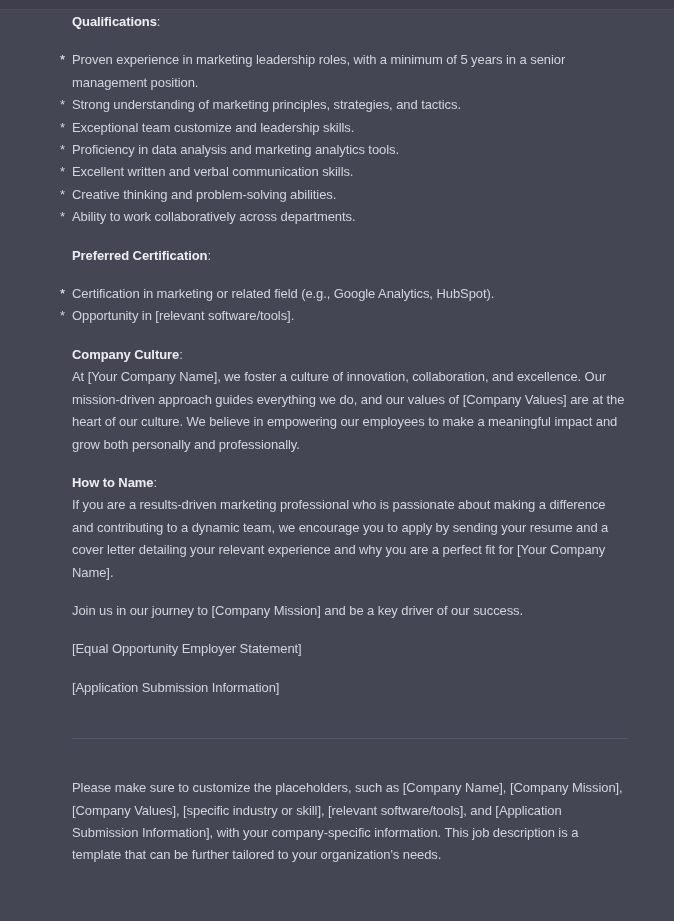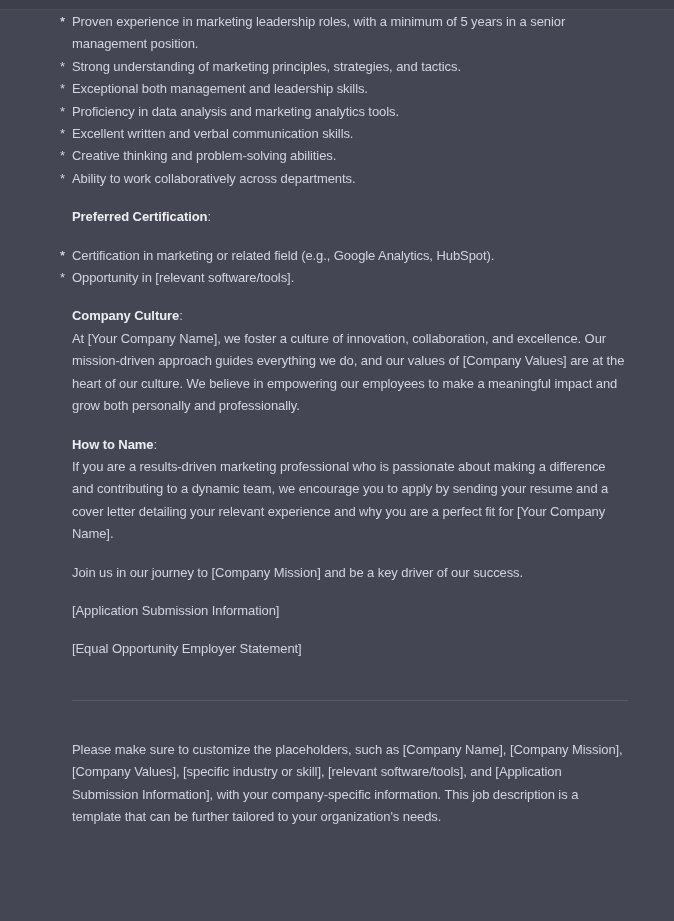--- a/index.html
+++ b/index.html
@@ -46,48 +46,49 @@
   }
 </style>
 </head>
 <body>
 
 <div class="page">
   <div class="top-strip"></div>
 
   <div class="content">
 
+    <p class="para"><strong>Qualifications</strong><span>:</span></p>
 
     <ul class="list">
       <li class="item"><span class="bullet">*</span></li>
       <li class="item"><span class="bullet">*</span><span>Proven experience in marketing leadership roles, with a minimum of 5 years in a senior management position.</span></li>
       <li class="item"><span class="bullet">*</span><span>Strong understanding of marketing principles, strategies, and tactics.</span></li>
-      <li class="item"><span class="bullet">*</span><span>Exceptional both management and leadership skills.</span></li>
+      <li class="item"><span class="bullet">*</span><span>Exceptional team customize and leadership skills.</span></li>
       <li class="item"><span class="bullet">*</span><span>Proficiency in data analysis and marketing analytics tools.</span></li>
       <li class="item"><span class="bullet">*</span><span>Excellent written and verbal communication skills.</span></li>
       <li class="item"><span class="bullet">*</span><span>Creative thinking and problem-solving abilities.</span></li>
       <li class="item"><span class="bullet">*</span><span>Ability to work collaboratively across departments.</span></li>
     </ul>
 
     <p class="para"><strong>Preferred Certification</strong><span>:</span></p>
 
     <ul class="list">
       <li class="item"><span class="bullet">*</span></li>
       <li class="item"><span class="bullet">*</span><span>Certification in marketing or related field (e.g., Google Analytics, HubSpot).</span></li>
       <li class="item"><span class="bullet">*</span><span>Opportunity in [relevant software/tools].</span></li>
     </ul>
 
     <p class="para"><strong>Company Culture</strong><span>:</span><br><span>At [Your Company Name], we foster a culture of innovation, collaboration, and excellence. Our mission-driven approach guides everything we do, and our values of [Company Values] are at the heart of our culture. We believe in empowering our employees to make a meaningful impact and grow both personally and professionally.</span></p>
 
     <p class="para"><strong>How to Name</strong><span>:</span><br><span>If you are a results-driven marketing professional who is passionate about making a difference and contributing to a dynamic team, we encourage you to apply by sending your resume and a cover letter detailing your relevant experience and why you are a perfect fit for [Your Company Name].</span></p>
 
     <p class="para">Join us in our journey to [Company Mission] and be a key driver of our success.</p>
 
+    <p class="para">[Equal Opportunity Employer Statement]</p>
+
     <p class="para">[Application Submission Information]</p>
-
-    <p class="para">[Equal Opportunity Employer Statement]</p>
 
     <hr class="divider">
 
     <p class="para">Please make sure to customize the placeholders, such as [Company Name], [Company Mission], [Company Values], [specific industry or skill], [relevant software/tools], and [Application Submission Information], with your company-specific information. This job description is a template that can be further tailored to your organization's needs.</p>
 
   </div>
 </div>
 
 </body></html>

